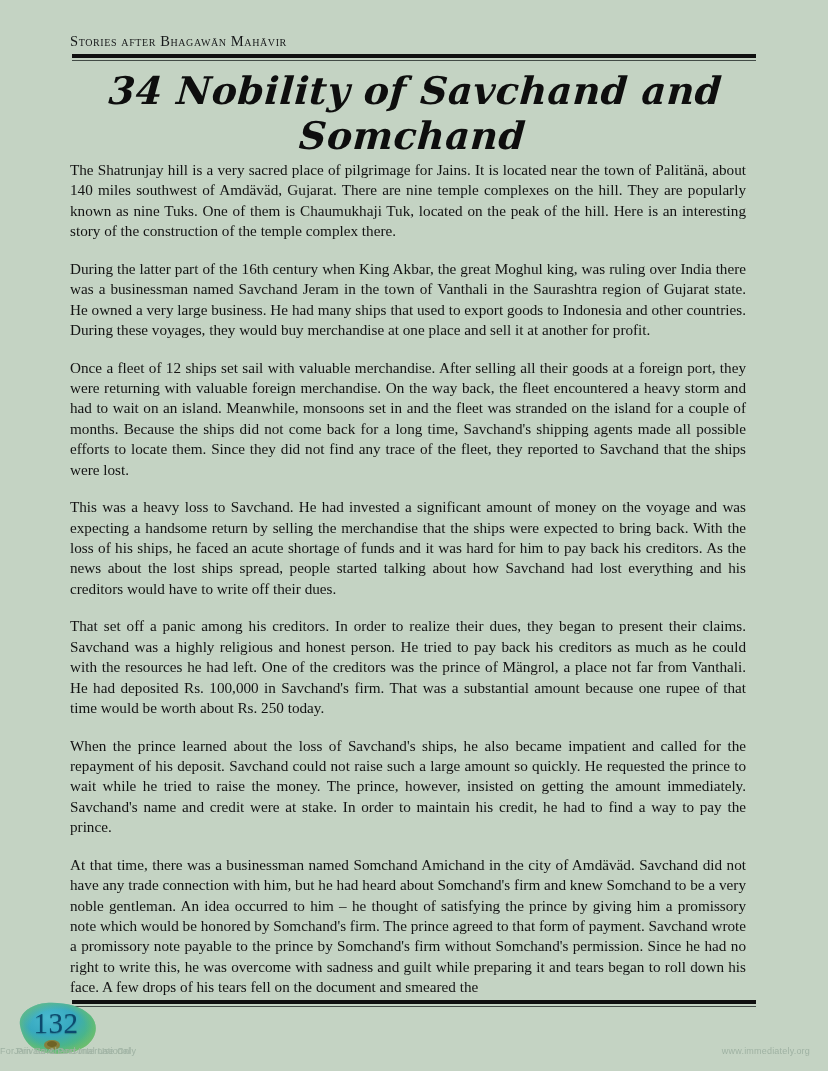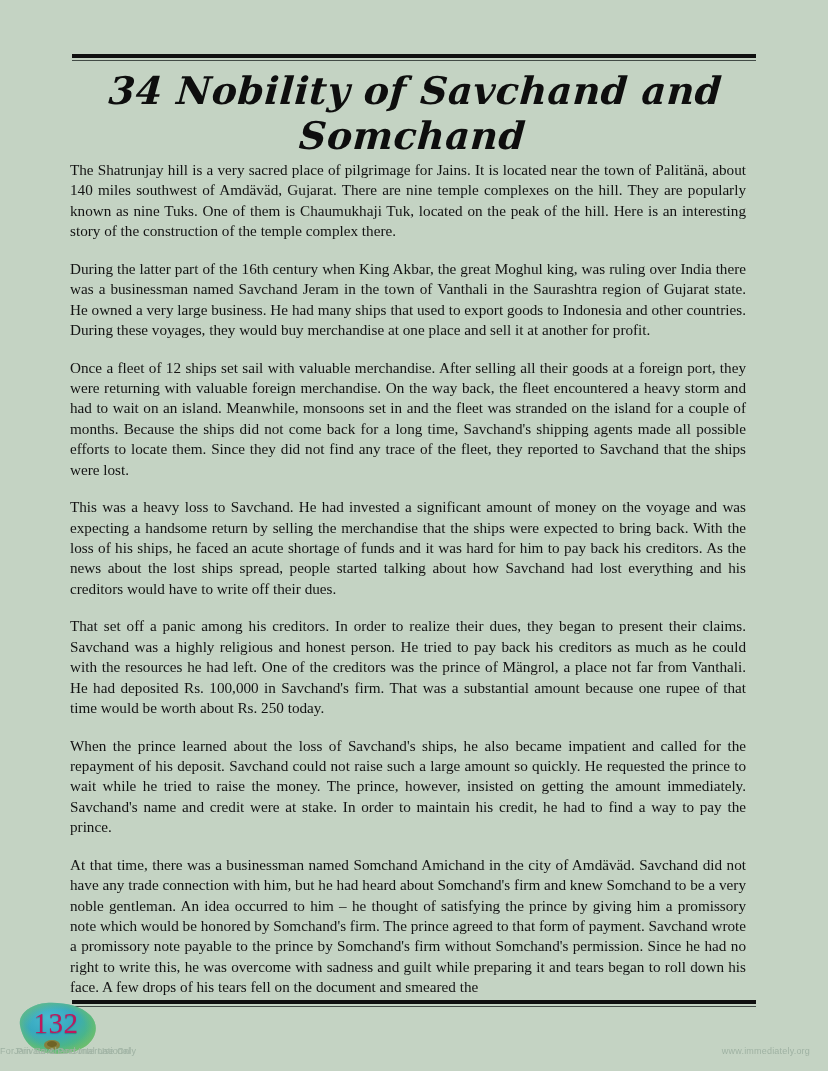--- a/index.html
+++ b/index.html
@@ -136,31 +136,32 @@
     display: block;
   }
   .pagenum-label {
     position: absolute;
     left: 0;
     top: 10px;
     width: 96px;
     text-align: center;
     font-family: "Liberation Serif", "DejaVu Serif", serif;
     font-size: 29px;
-    color: #be185d;
+    color: #0c4a6e;
     letter-spacing: 0.5px;
     line-height: 1;
     text-shadow: 0 1px 1px rgba(0,0,0,.22);
   }
 </style>
 </head>
 <body>
 
 <div class="page">
 
+  <div class="runhead"><span>Stories after Bhagawān Mahāvir</span></div>
 
   <div class="rule rule-top">
     <div class="thick"></div>
     <div class="thin"></div>
   </div>
 
   <div class="chapter-title">34 Nobility of Savchand and Somchand</div>
 
   <div class="body-col">
     <p>The Shatrunjay hill is a very sacred place of pilgrimage for Jains.  It is located near the town of Palitänä, about 140 miles southwest of Amdäväd, Gujarat.  There are nine temple complexes on the hill.  They are popularly known as nine Tuks.  One of them is Chaumukhaji Tuk, located on the peak of the hill.  Here  is an interesting story of the construction of the temple complex there.</p>

